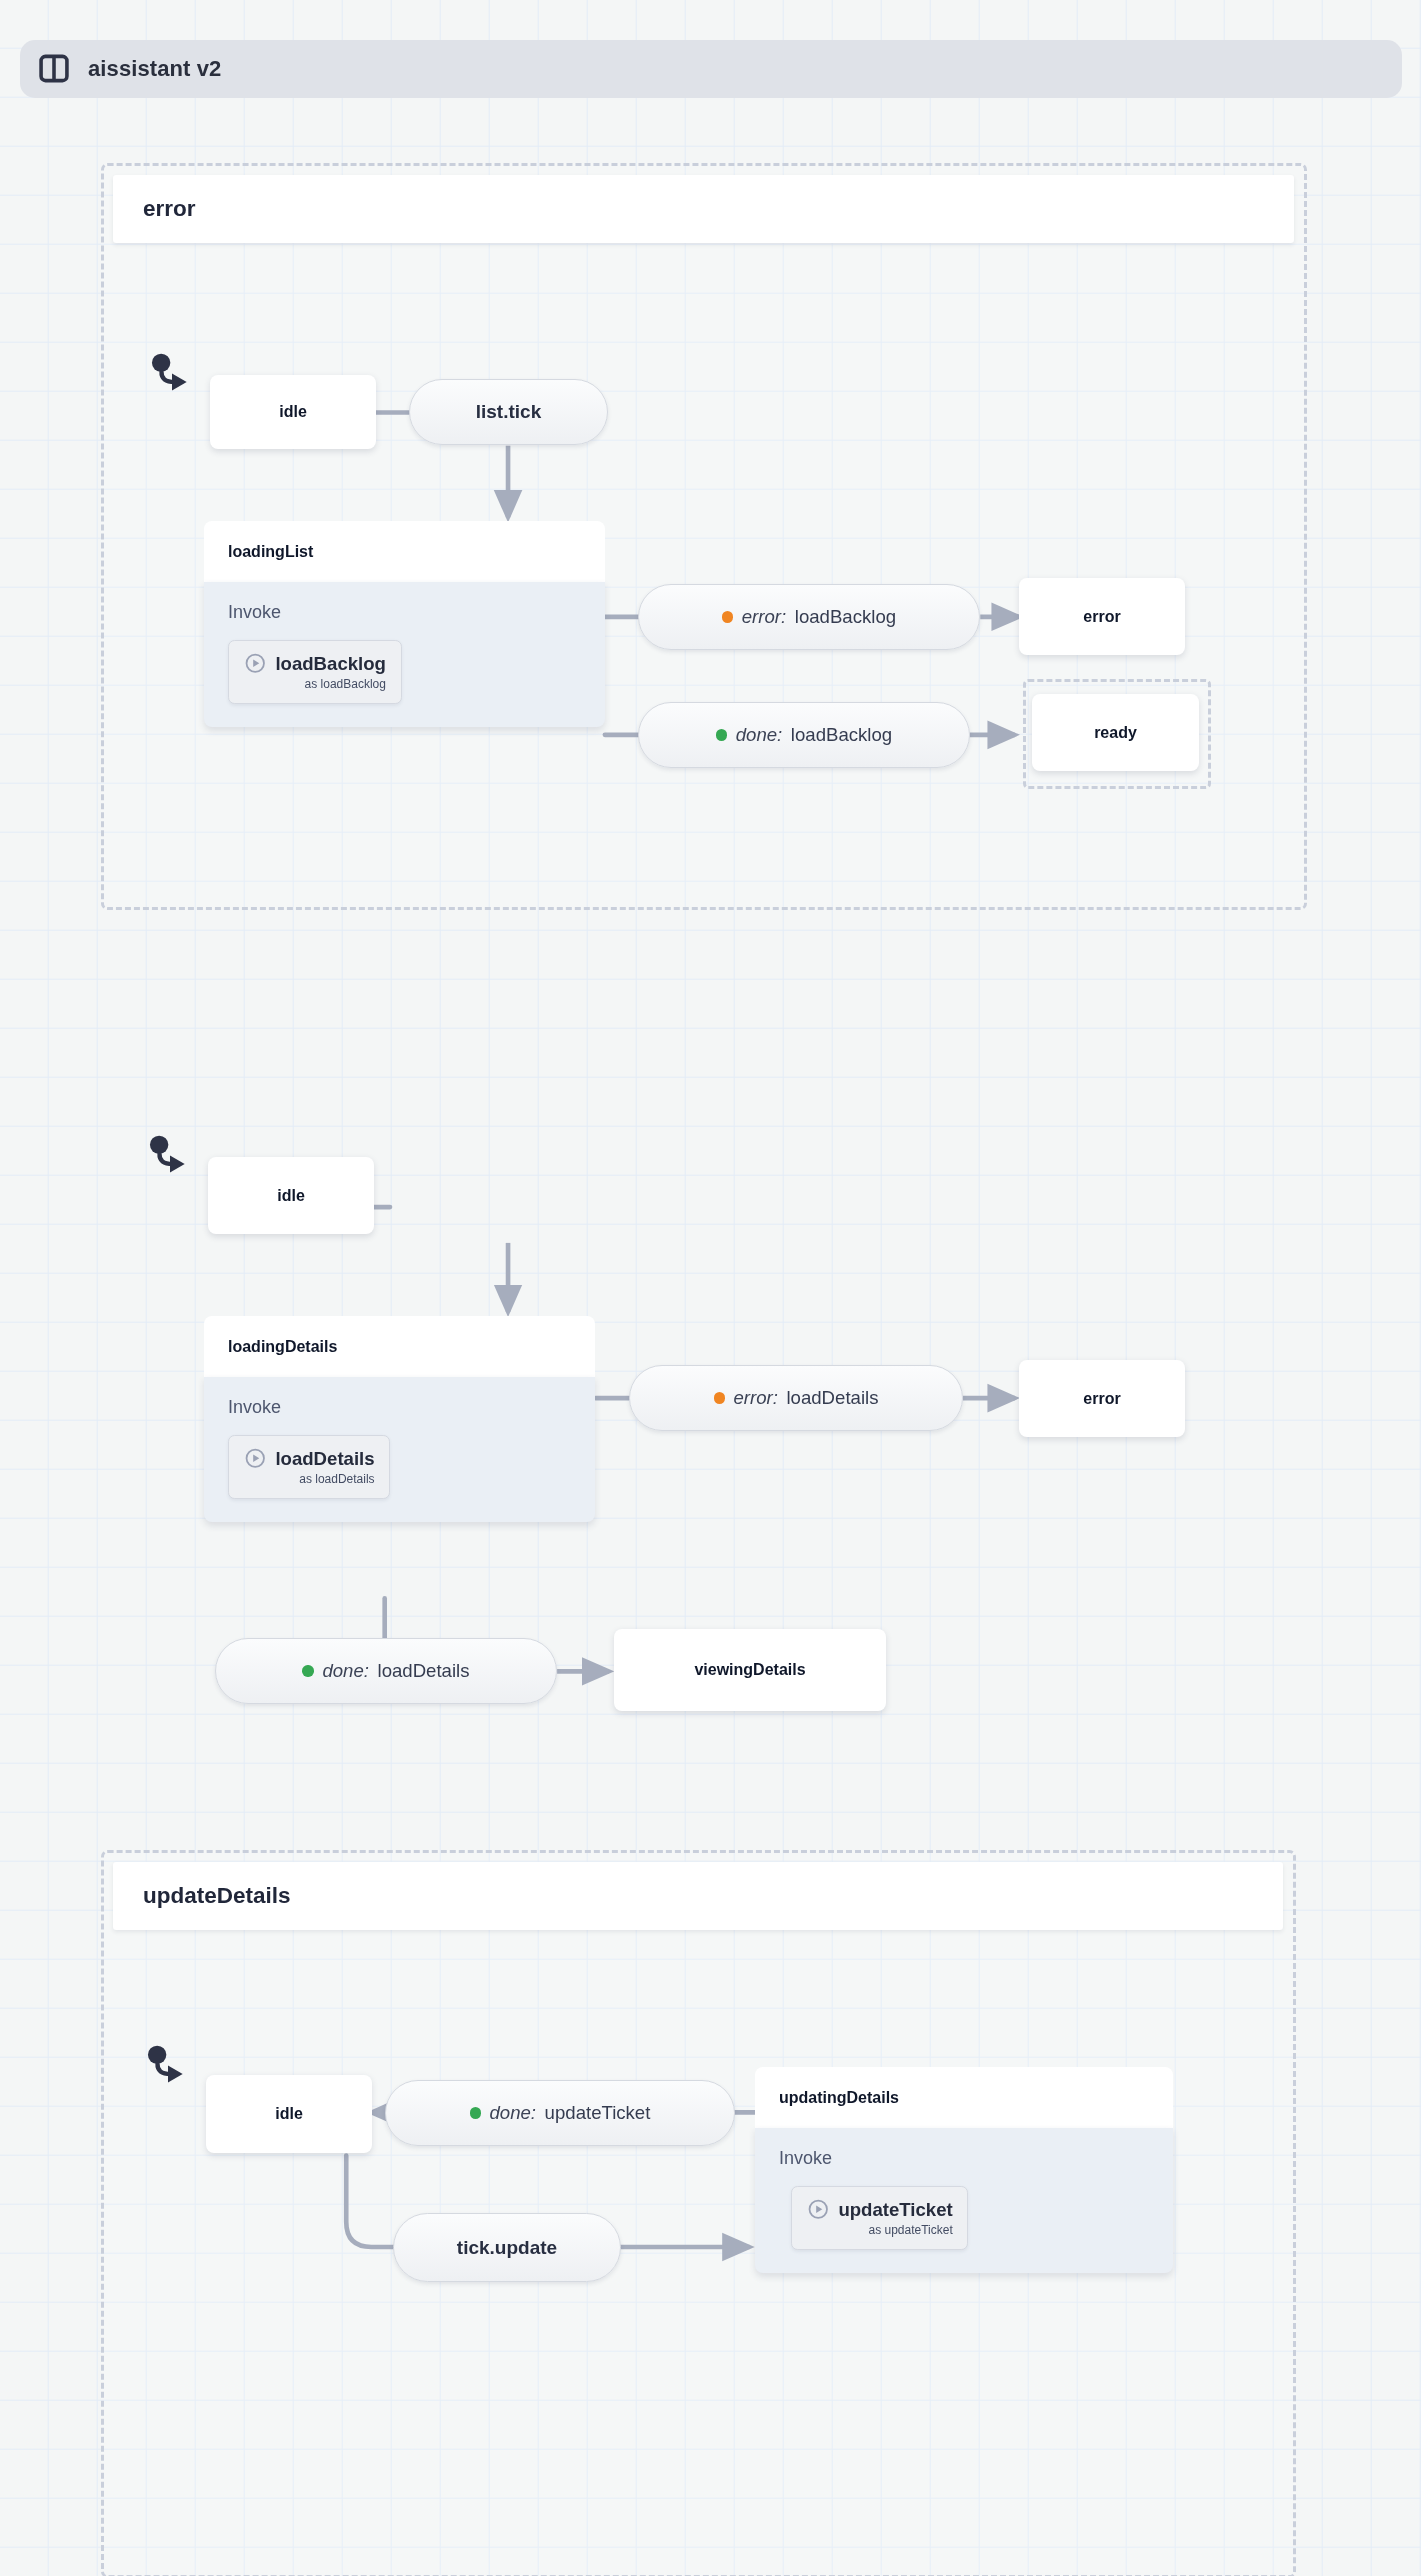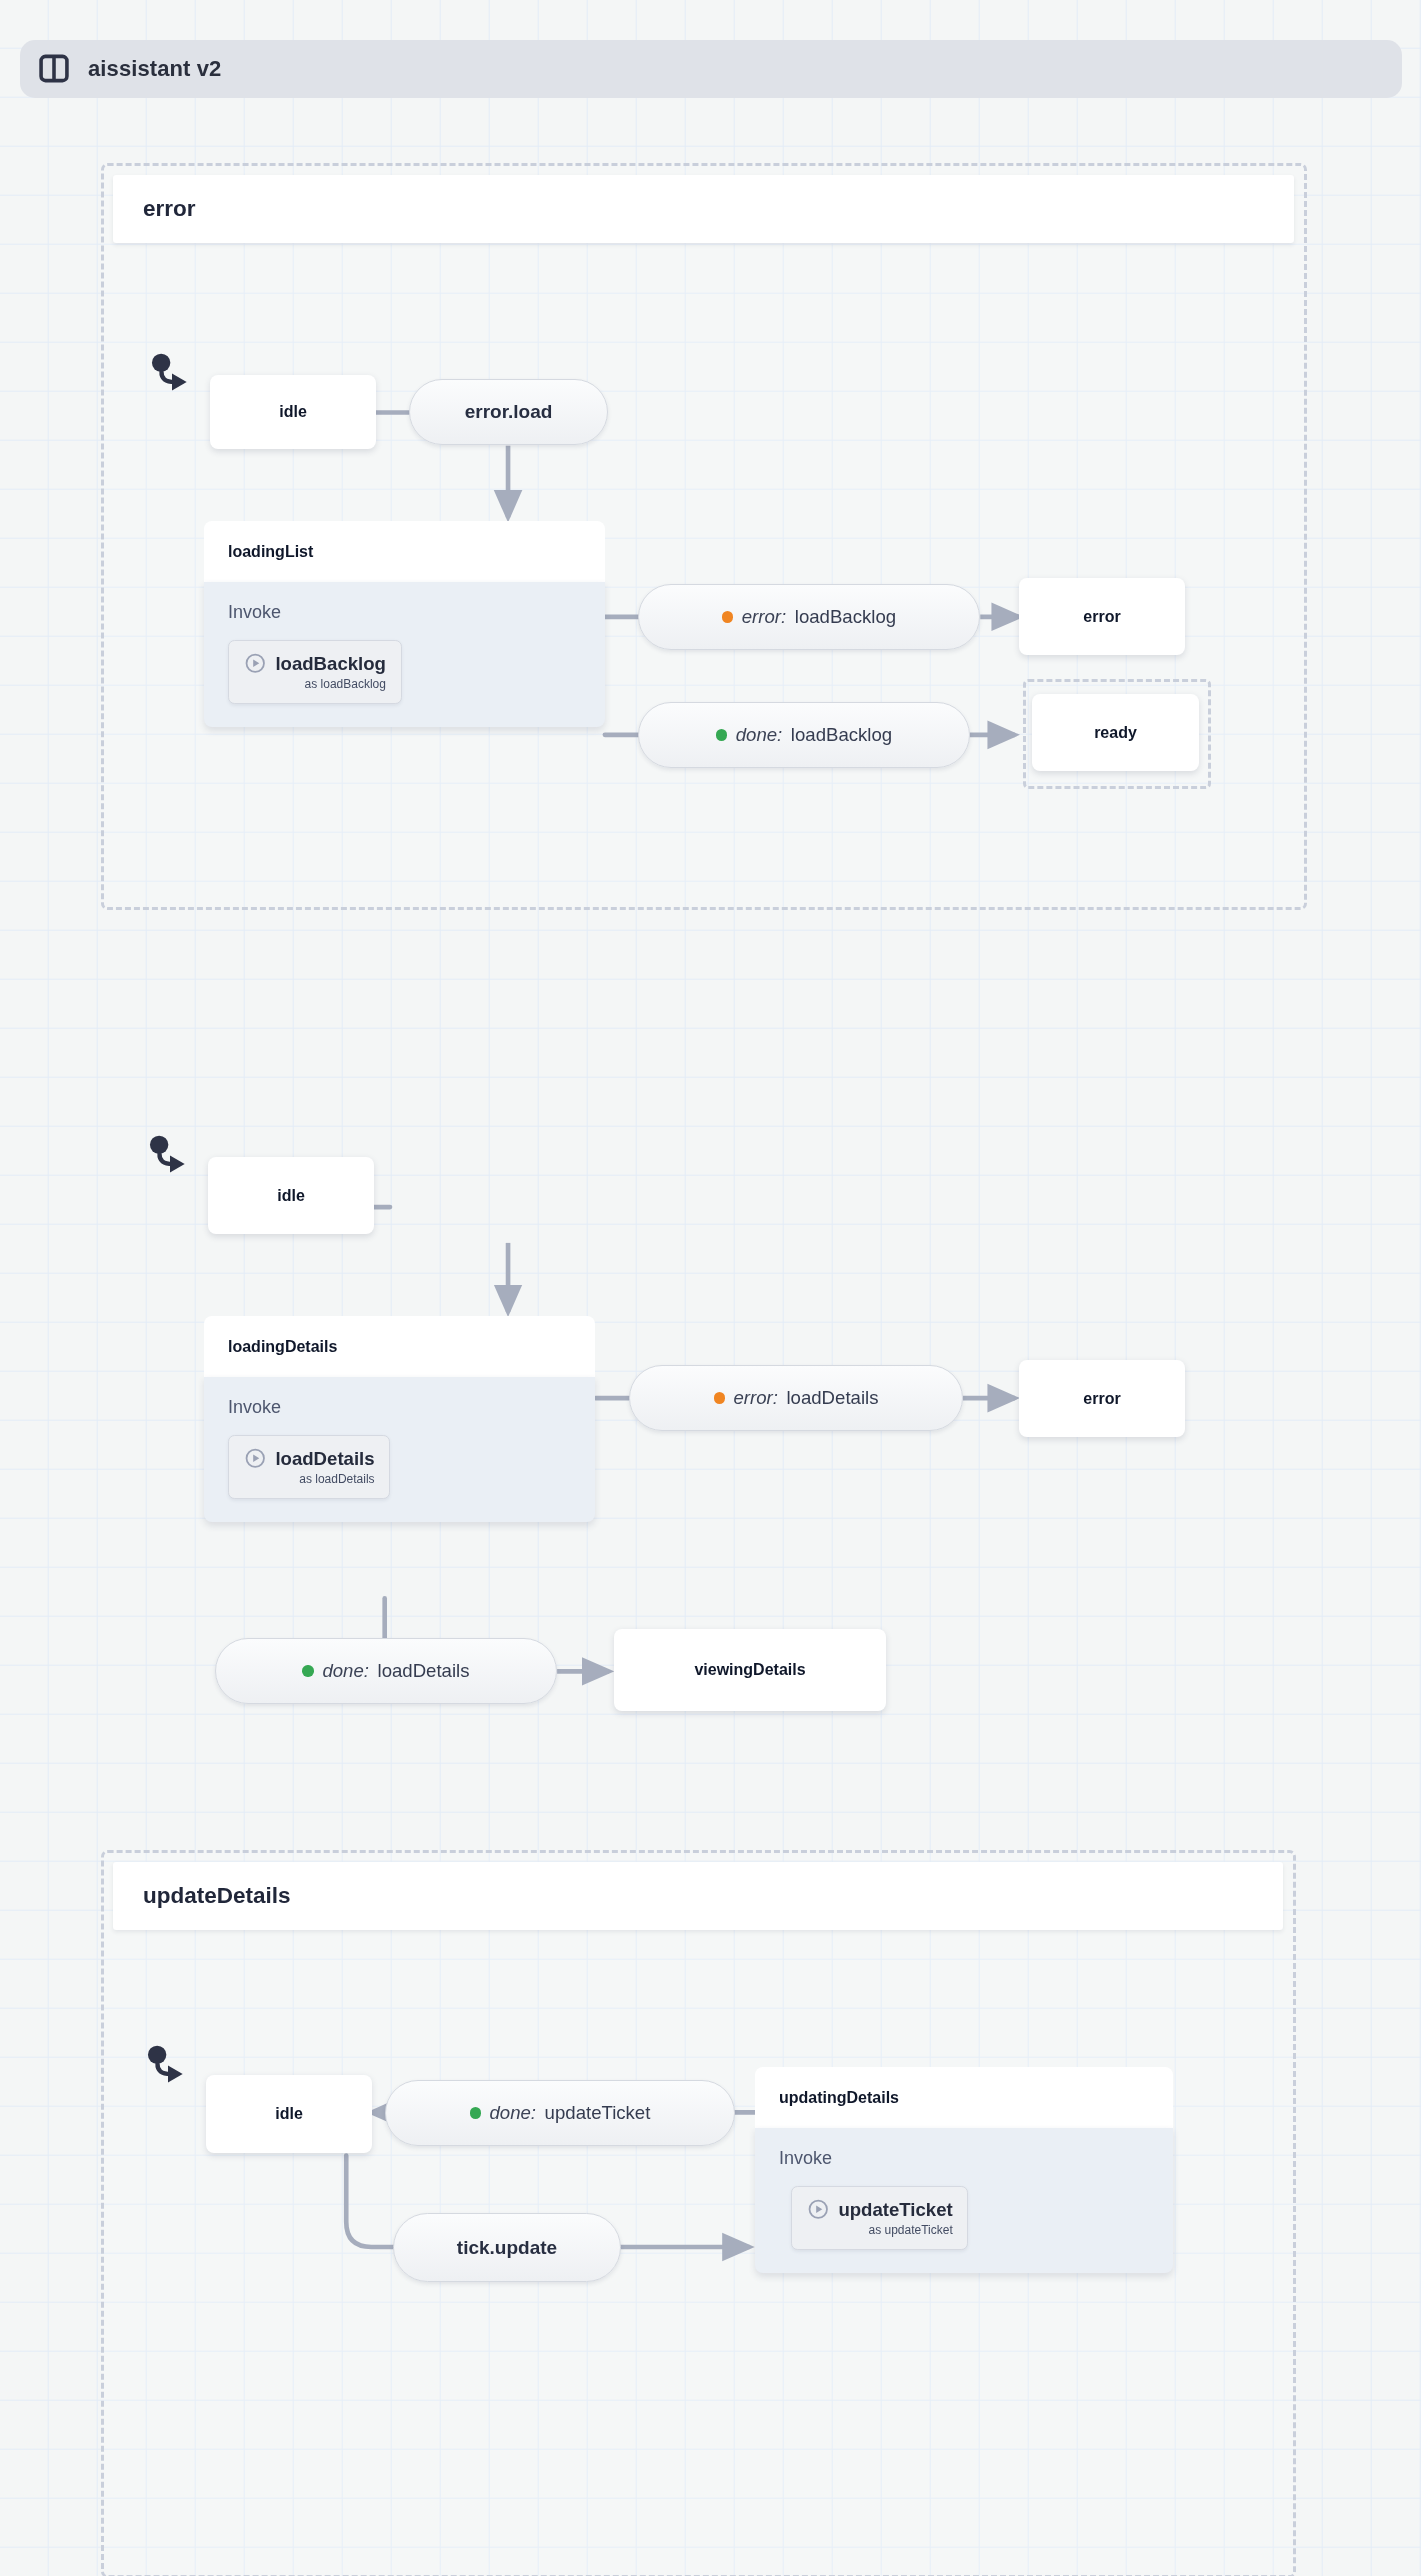--- a/index.html
+++ b/index.html
@@ -263,21 +263,21 @@
     <circle cx="9.5" cy="7.5" r="7.2" fill="#2e3346"></circle>
     <path d="M 9.8 14.6 Q 9.4 22.4 20 22.4" stroke="#2e3346" stroke-width="3.4" fill="none" stroke-linecap="round"></path>
     <path d="M 18 15.8 L 29.5 22.4 L 18 29.2 z" fill="#2e3346"></path>
   </svg>
 
   <div class="node" style="left:210px; top:375px; width:166px; height:74px;">
     <span class="node-label">idle</span>
   </div>
 
   <div class="chip" style="left:409px; top:379px; width:199px; height:66px;">
-    <span class="chip-plain">error.load</span>
+    <span class="chip-plain">list.tick</span>
   </div>
 
   <div class="node compound" style="left:204px; top:521px; width:401px; height:287px;">
     <div class="node-head">
       <span class="node-label">loadingList</span>
     </div>
     <div class="node-body">
       <div class="invoke-label">Invoke</div>
       <div class="invoke-box">
         <div class="invoke-row">

